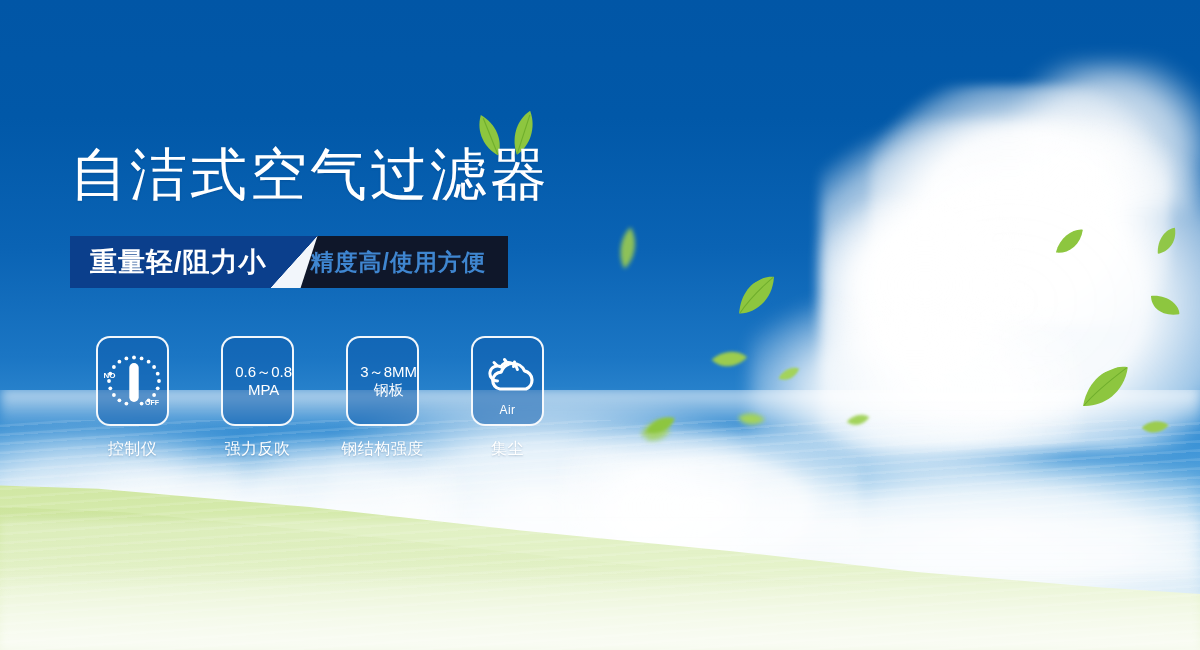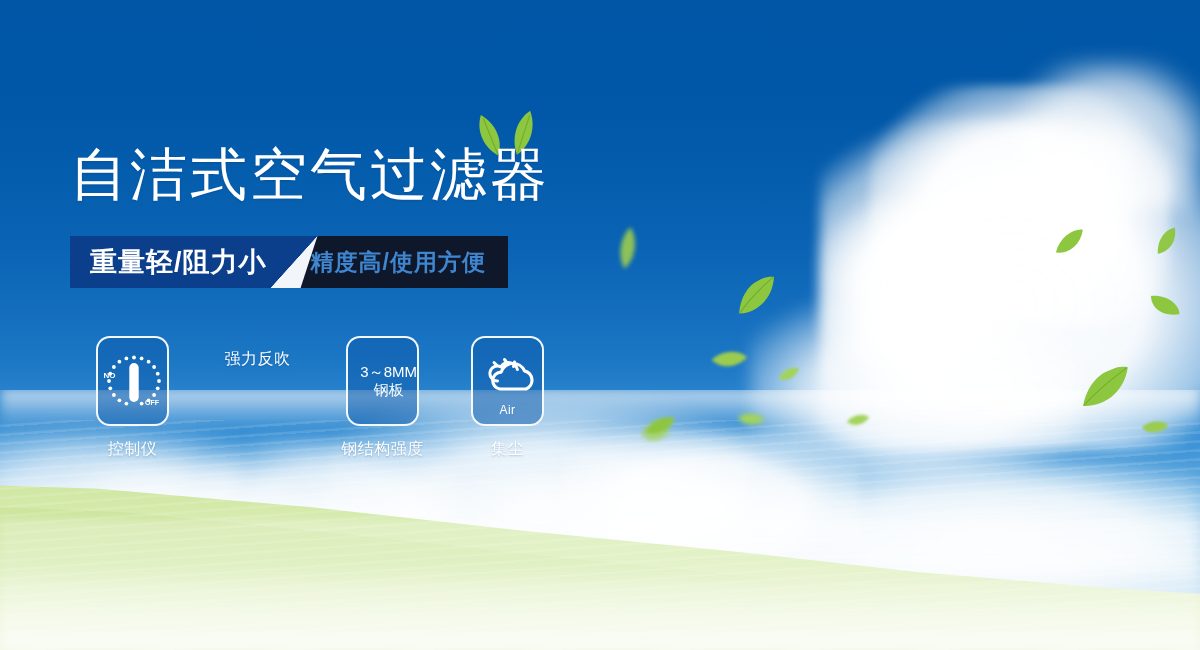--- a/index.html
+++ b/index.html
@@ -319,20 +319,26 @@
             <rect x="28.3" y="13" width="9.4" height="39" rx="4.7"></rect>
           </g>
           <text x="2.5" y="28" fill="#ffffff" font-size="8" font-family="Liberation Sans, sans-serif" font-weight="700">NO</text>
           <text x="44" y="55" fill="#ffffff" font-size="7" font-family="Liberation Sans, sans-serif" font-weight="700">OFF</text>
         </svg>
       </div>
       <div class="feature-label">控制仪</div>
     </div>
 
     <div class="feature">
+      <div class="feature-box">
+        <div class="txt">
+          <span>0.6～0.8</span><br>
+          <span>MPA</span>
+        </div>
+      </div>
       <div class="feature-label">强力反吹</div>
     </div>
 
 
     <div class="feature">
       <div class="feature-box">
         <div class="txt">
           <span>3～8MM</span><br>
           <span>钢板</span>
         </div>

